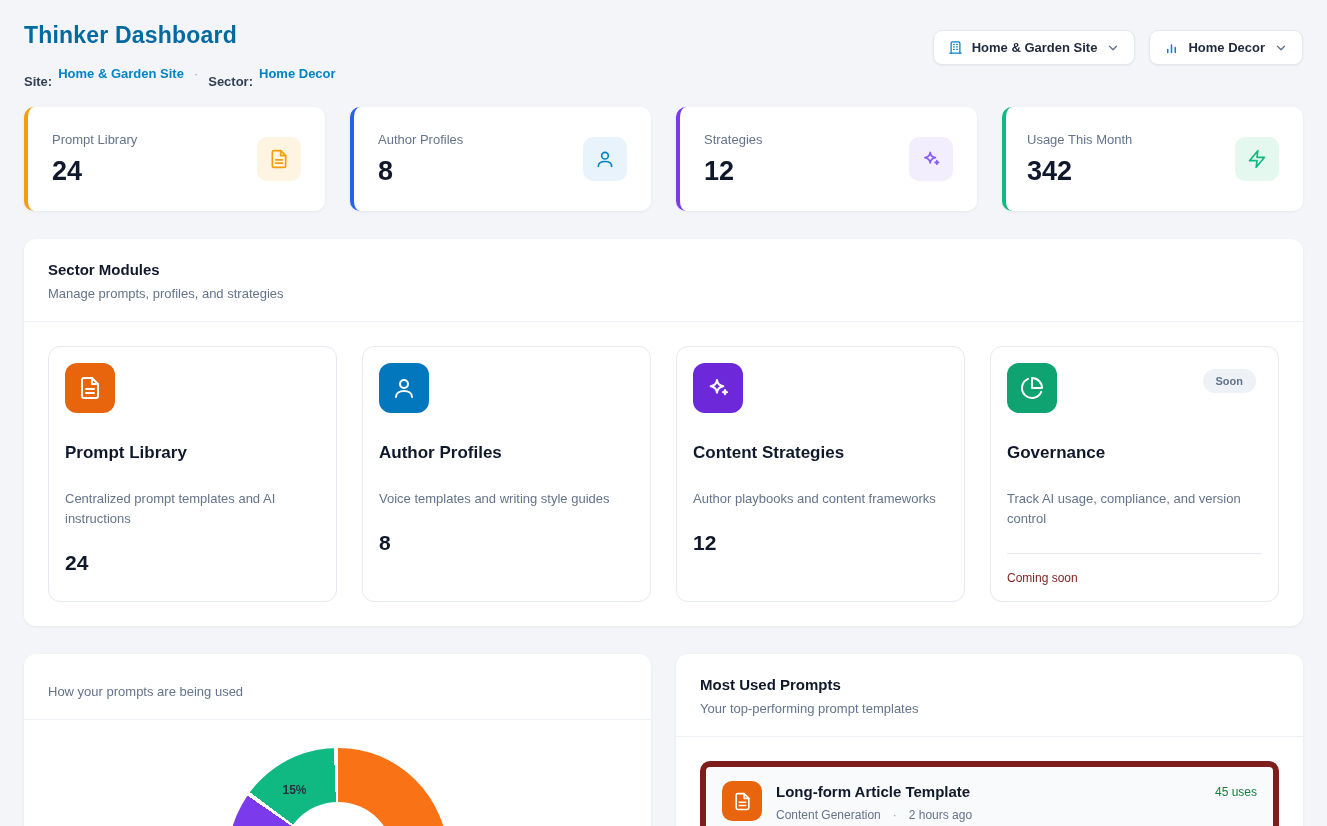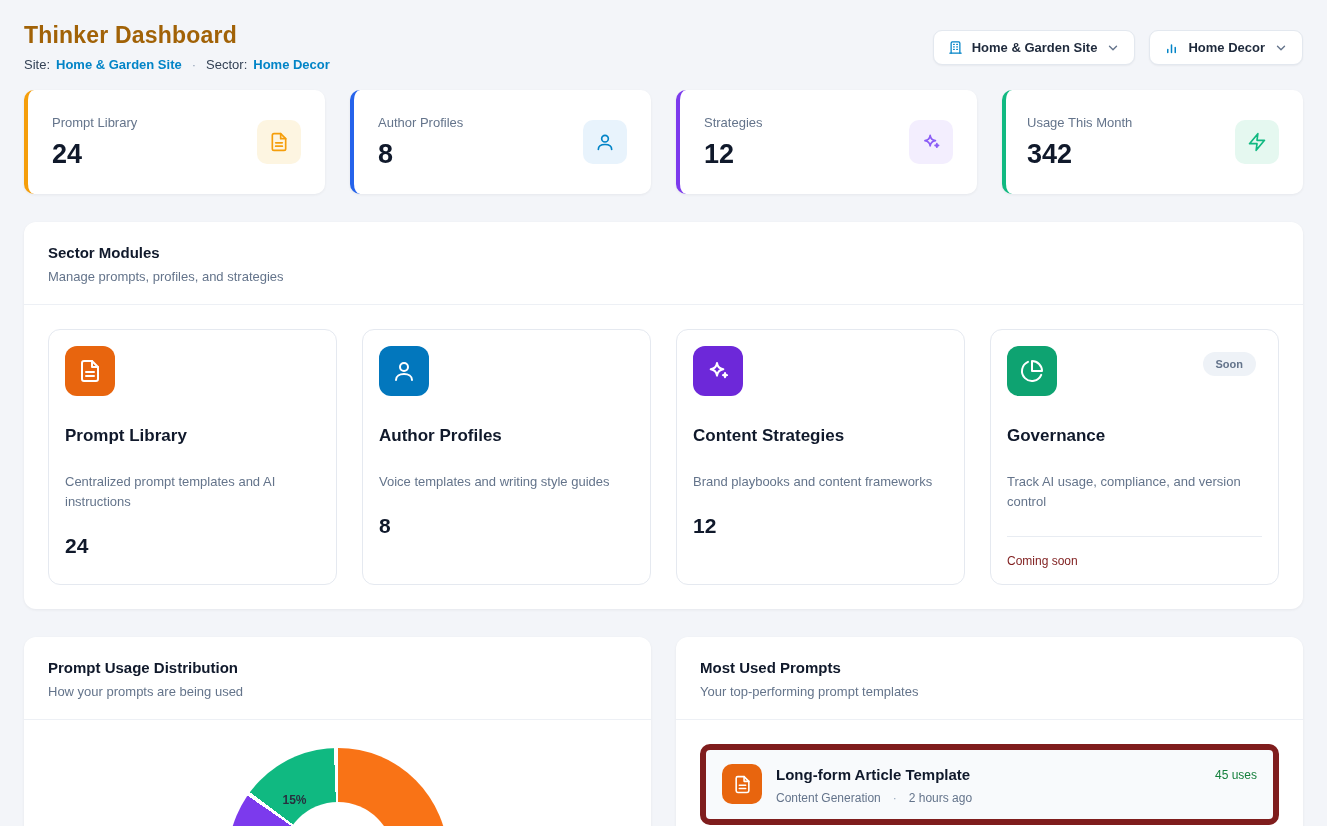--- a/index.html
+++ b/index.html
@@ -6,23 +6,23 @@
   html, body { width:1327px; height:826px; overflow:hidden; }
   body {
     background:#f3f5f9;
     font-family:"Liberation Sans", sans-serif;
     color:#1e293b;
   }
   .page { padding:22px 24px; }
 
   
   .header-row { display:flex; justify-content:space-between; align-items:flex-start; margin-bottom:18px; }
-  .page-title { font-size:23px; font-weight:bold; color:#a16207; letter-spacing:.2px; }
+  .page-title { font-size:23px; font-weight:bold; color:#0369a1; letter-spacing:.2px; }
   .sub-line { margin-top:8px; font-size:13px; color:#3c4a5d; display:flex; align-items:center; gap:6px; font-weight:bold; }
-  .sub-label { font-weight:normal; color:#334155; }
+  .sub-label { font-weight:bold; color:#334155;margin-top:17px; }
   .sub-link { color:#0284c7; text-decoration:none; cursor:pointer; }
   .dot-sep { color:#94a3b8; padding:0 4px; font-weight:normal; }
   .selectors { display:flex; gap:14px; margin-top:8px; }
   .selector {
     display:flex; align-items:center; gap:9px;
     background:#fff; border:1px solid #e3e8ef; border-radius:9px;
     padding:9px 14px; font-size:13px; font-weight:bold; color:#1e293b;
     font-family:"Liberation Sans", sans-serif;
     box-shadow:0 1px 2px rgba(15,23,42,.05); cursor:pointer;
   }
@@ -97,21 +97,21 @@
       #ffffff 84.6% 85.2%,
       #10b981 85.2% 99.4%,
       #ffffff 99.4% 100%
     );
   }
   .donut-hole {
     position:absolute; left:50%; top:50%; transform:translate(-50%,-50%);
     width:112px; height:112px; background:#fff; border-radius:50%; z-index:1;
   }
   .donut-label {
-    position:absolute; left:50px; top:45px; width:34px; text-align:center;
+    position:absolute; left:50px; top:35px; width:34px; text-align:center;
     font-size:12px; font-weight:bold; color:#27313f; z-index:2;
   }
 
   
   .prompt-item {
     margin:24px; background:#f8fafc; border:6px solid #7f1d1d; border-radius:10px;
     padding:14px 16px; display:flex; gap:14px; cursor:pointer;
   }
   .prompt-icon {
     width:40px; height:40px; border-radius:10px; background:#e8650e; color:#fff;
@@ -264,21 +264,21 @@
       </div>
 
       <div class="module">
         <div class="module-icon mi-violet">
           <svg width="24" height="24" viewBox="0 0 24 24" fill="none" stroke="currentColor" stroke-width="2" stroke-linecap="round" stroke-linejoin="round">
               <path d="M11 4c.5 3.8 2.5 5.8 6.3 6.3-3.8.6-5.8 2.6-6.3 6.4-.5-3.8-2.5-5.8-6.3-6.4C8.5 9.8 10.5 7.8 11 4z"></path>
               <path d="M19 14l.5 1.6 1.6.5-1.6.5L19 18.2l-.5-1.6-1.6-.5 1.6-.5z"></path>
             </svg>
         </div>
         <div class="module-title">Content Strategies</div>
-        <div class="module-desc">Brand playbooks and content frameworks</div>
+        <div class="module-desc">Author playbooks and content frameworks</div>
         <div class="module-count">12</div>
       </div>
 
       <div class="module">
         <span class="soon-badge">Soon</span>
         <div class="module-icon mi-green">
           <svg width="24" height="24" viewBox="0 0 24 24" fill="none" stroke="currentColor" stroke-width="2" stroke-linecap="round" stroke-linejoin="round">
               <path d="M21.21 15.89A10 10 0 1 1 8 2.83"></path>
               <path d="M22 12A10 10 0 0 0 12 2v10z"></path>
             </svg>
@@ -288,21 +288,20 @@
         <div class="module-divider"></div>
         <div class="coming-soon">Coming soon</div>
       </div>
     </div>
   </div>
 
   <div class="bottom-row">
 
     <div class="panel bottom-card">
       <div class="panel-head">
-        <div class="panel-title">Prompt Usage Distribution</div>
         <div class="panel-sub">How your prompts are being used</div>
       </div>
       <div class="chart-area">
         <div class="donut">
           <span class="donut-label">15%</span>
           <div class="donut-hole"></div>
         </div>
       </div>
     </div>
 

